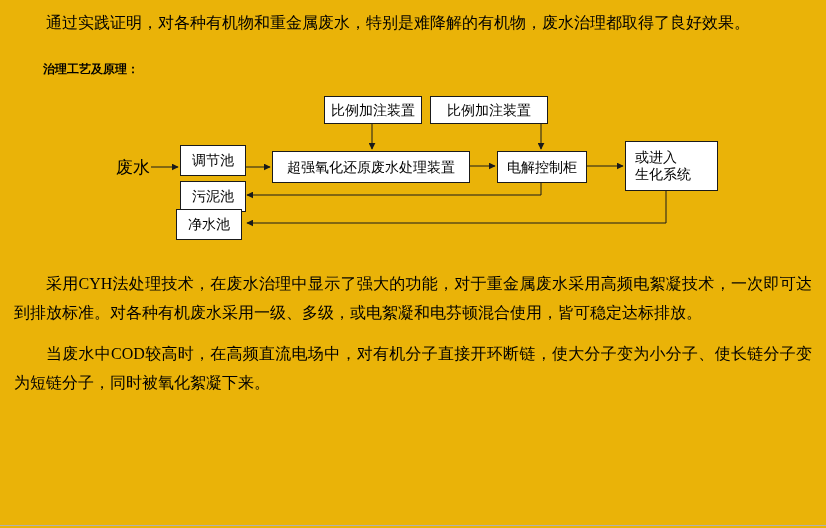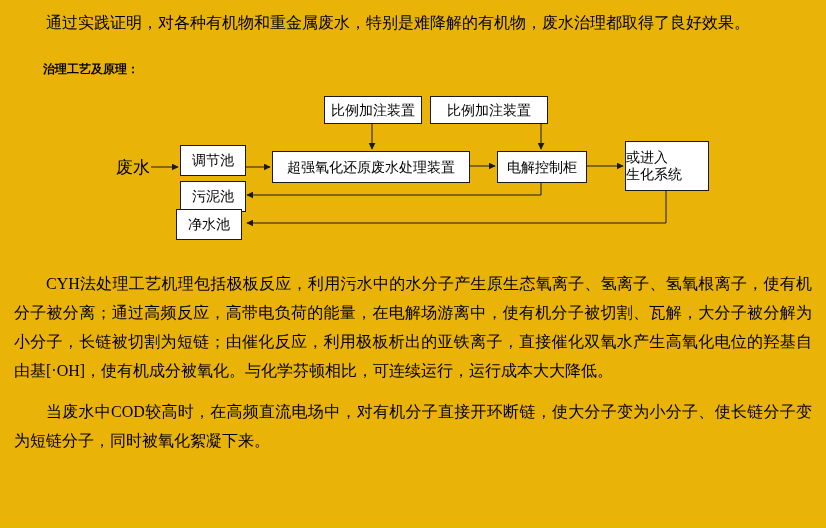--- a/index.html
+++ b/index.html
@@ -8,21 +8,21 @@
   .content{padding:8px 14px 0 14px;}
   .para{font-size:16px;line-height:29px;text-indent:2em;margin:0 0 12px 0;text-align:justify;}
   .para.first{margin-bottom:18px;}
   .heading{font-size:12px;line-height:29px;font-weight:bold;text-indent:2em;margin:5px;}
   .diagram{position:relative;height:166px;margin:4px 0 14px 0;}
   .connectors{position:absolute;left:0;top:0;}
   .dbox{position:absolute;border:1px solid #1a1a1a;background:#ffffff;display:flex;
         align-items:center;justify-content:center;font-size:14px;line-height:17px;
         text-align:center;white-space:nowrap;}
   .dbox.multiline{flex-direction:column;align-items:flex-start;justify-content:center;
-        text-align:center;}
+        padding-left:9px;text-align:center;}
   .feed-label{position:absolute;left:102px;top:69px;font-size:17px;line-height:20px;}
   .bottom-rule{position:absolute;left:0;top:525px;width:826px;height:0;border-top:1px solid #b0b0b0;}
 </style>
 </head>
 <body>
 
 <div class="page">
   <div class="content">
 
     <p class="para first">通过实践证明，对各种有机物和重金属废水，特别是难降解的有机物，废水治理都取得了良好效果。</p>
@@ -63,18 +63,18 @@
         <span>生化系统</span>
       </div>
 
       <div class="dbox" style="left:166px;top:56px;width:64px;height:29px">调节池</div>
 
       <div class="dbox" style="left:166px;top:92px;width:64px;height:29px">污泥池</div>
 
       <div class="dbox" style="left:162px;top:120px;width:64px;height:29px">净水池</div>
     </div>
 
-    <p class="para">CYH法处理工艺机理包括极板反应，利用污水中的水分子产生原生态氧离子、氢离子、氢氧根离子，使有机分子被分离；通过高频反应，高带电负荷的能量，在电解场游离中，使有机分子被切割、瓦解，大分子被分解为小分子，长链被切割为短链；由催化反应，利用极板析出的亚铁离子，直接催化双氧水产生高氧化电位的羟基自由基[·OH]，使有机成分被氧化。与化学芬顿相比，可连续运行，运行成本大大降低。</p>
+    <p class="para">采用CYH法处理技术，在废水治理中显示了强大的功能，对于重金属废水采用高频电絮凝技术，一次即可达到排放标准。对各种有机废水采用一级、多级，或电絮凝和电芬顿混合使用，皆可稳定达标排放。</p>
     <p class="para">当废水中COD较高时，在高频直流电场中，对有机分子直接开环断链，使大分子变为小分子、使长链分子变为短链分子，同时被氧化絮凝下来。</p>
   </div>
 
   <div class="bottom-rule"></div>
 </div>
 
 </body></html>

